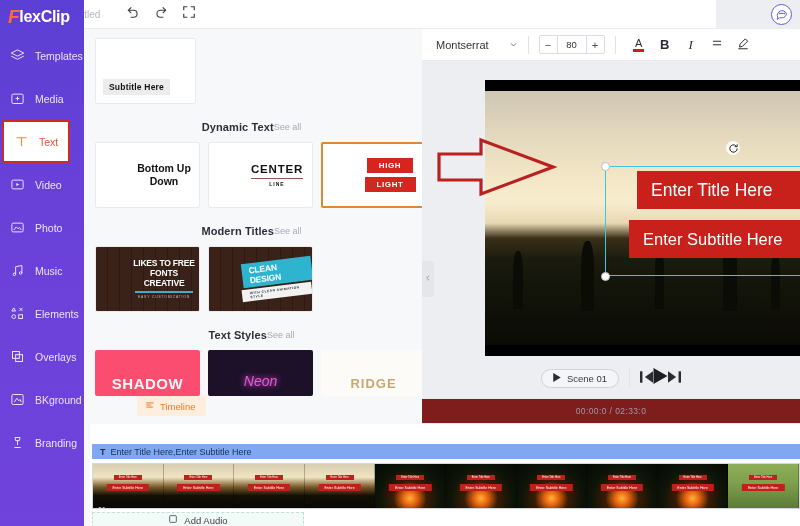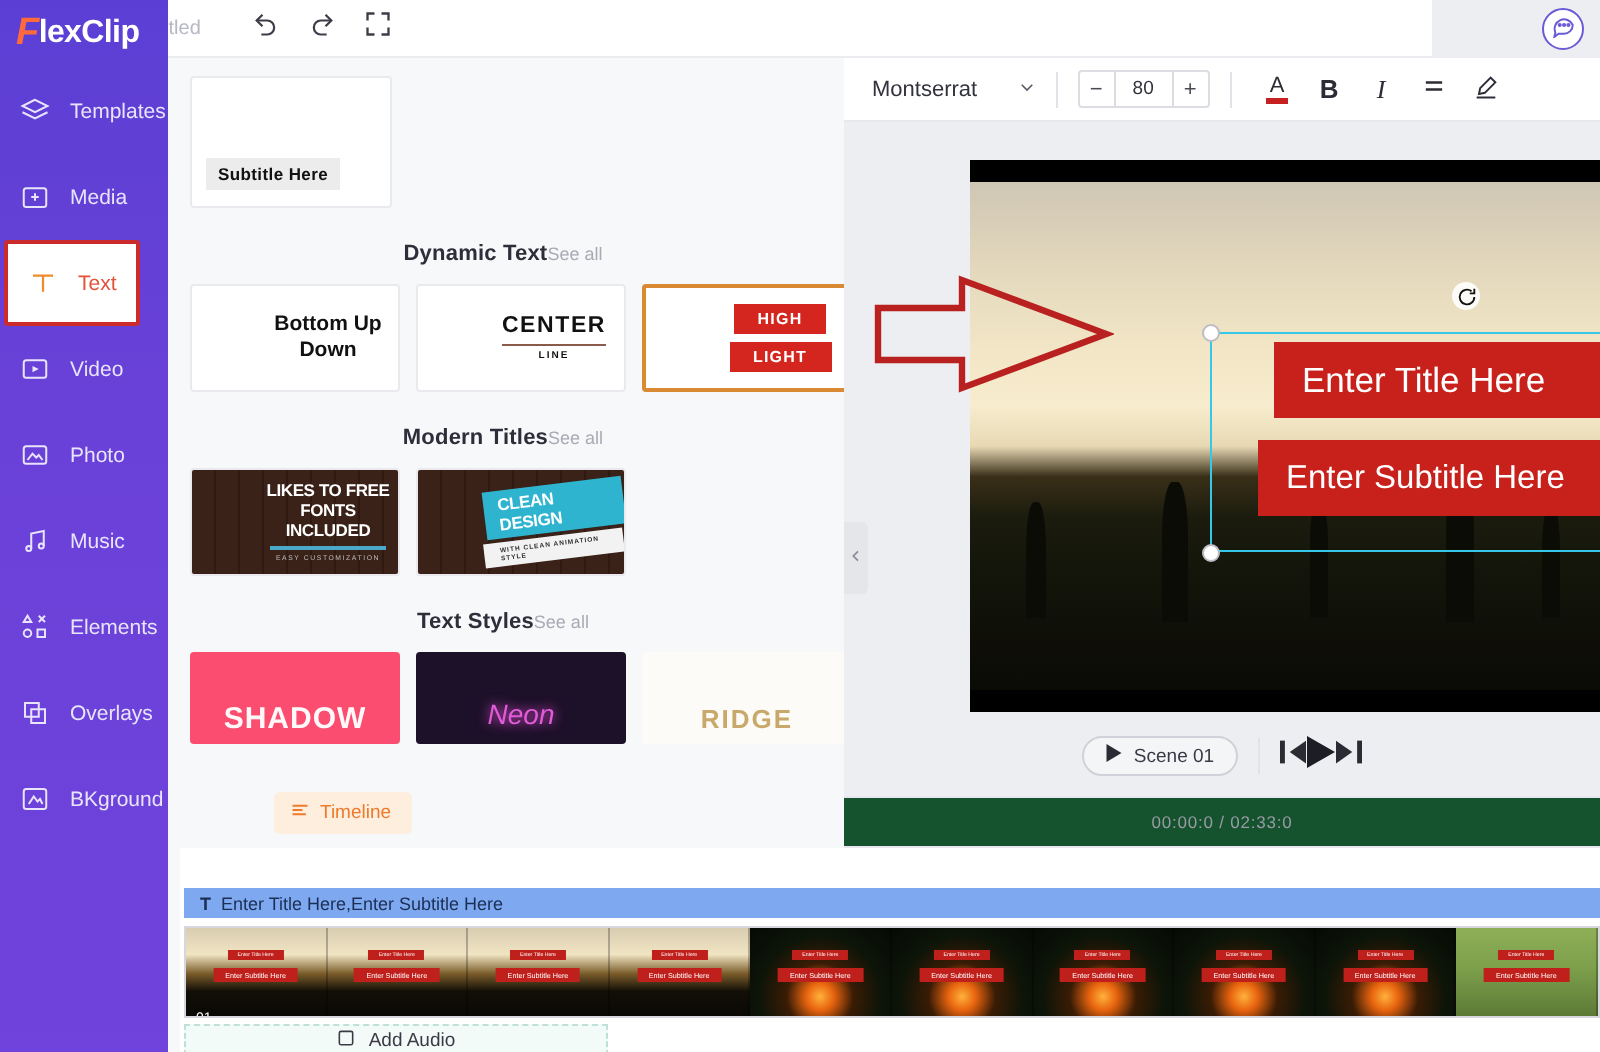--- a/index.html
+++ b/index.html
@@ -87,21 +87,21 @@
     font-size:8.5px; padding:3px 6px; letter-spacing:0.2px;
   }
   .sec-head {
     display:flex; align-items:center; justify-content:center;
     padding: 0 14px 0 11px; margin-top: 14px; height: 17px;
   }
   .sec-title { font-size:11px; color:#2e2e3a; font-weight:600; letter-spacing:0.1px;}
   .sec-all { font-size:9px; color:#a9aab4;}
   .card-row { display:flex; gap:8px; padding-left:11px; margin-top:7px;}
   .card {
-    width: 105px; height: 54px; background:#fff;
+    width: 105px; height: 66px; background:#fff;
     border:1px solid #e9e9ee; border-radius:2px;
     display:flex; align-items:center; justify-content:center;
     flex-direction:column; position:relative; overflow:hidden;
     flex: 0 0 105px;
     padding-left: 33px;
   }
   .card.sel { border: 2px solid #d98a33; }
   .c-bud { font-size:10.5px; font-weight:bold; color:#111; text-align:center; line-height:1.25;}
   .c-center { font-size:11.5px; font-weight:bold; color:#111; letter-spacing:0.8px;}
   .c-rule { width:52px; height:1px; background:#8a5b4a; margin:3px 0 2px;}
@@ -224,21 +224,21 @@
     background:#eceef1;
   }
   .scene-pill {
     border:1px solid #cfd2d8; border-radius:11px; background:#f4f5f7;
     font-size:9.5px; color:#3a3a46; padding:3px 11px;
     display:flex; align-items:center; gap:6px;
   }
   .pbtn { color:#2b2b34; display:flex; align-items:center; }
   #timecode-row {
     position:absolute; left:0; top:398px; width:378px; height:26px;
-    background:#14532d; display:flex; align-items:center; justify-content:center;
+    background:#7f1d1d; display:flex; align-items:center; justify-content:center;
     border-top:1px solid #e6e6ec; border-bottom:1px solid #e6e6ec;
   }
   #timecode { font-size:8.5px; color:#9a9aa6; letter-spacing:0.4px;}
 
   
   #timeline {
     position:absolute; left:90px; top:424px; width:710px; height:102px;
     background:#ffffff; z-index:40;
   }
   #tl-ruler { position:absolute; left:0; top:0; width:710px; height:18px; background:#fff;}
@@ -367,20 +367,29 @@
     <div class="nav-item">
       <span class="nico">
         <svg width="15" height="15" viewBox="0 0 24 24" fill="none" stroke="currentColor" stroke-width="1.6">
             <rect x="3" y="4" width="18" height="16" rx="2"></rect>
             <path d="M7 16l4-6 3 4 2-2 2 4"></path>
           </svg>
       </span>
       <span>BKground</span>
     </div>
 
+    <div class="nav-item">
+      <span class="nico">
+        <svg width="15" height="15" viewBox="0 0 24 24" fill="none" stroke="currentColor" stroke-width="1.6">
+            <path d="M8 4h8l-1 5H9z"></path>
+            <path d="M12 9v7M7 20h10"></path>
+          </svg>
+      </span>
+      <span>Branding</span>
+    </div>
   </div>
 
   <div id="panel">
     <div id="panel-scroll">
 
       <div class="subtitle-card">
         <div class="subtitle-chip">Subtitle Here</div>
       </div>
 
       <div class="sec-head">
@@ -401,21 +410,21 @@
           <div class="hl-box">LIGHT</div>
         </div>
       </div>
 
       <div class="sec-head">
         <span class="sec-title">Modern Titles</span>
         <span class="sec-all">See all</span>
       </div>
       <div class="card-row">
         <div class="card wood">
-          <div class="w1"><span>LIKES TO FREE</span><br><span>FONTS INCLUDED</span></div>
+          <div class="w1"><span>LIKES TO FREE</span><br><span>FONTS CREATIVE</span></div>
           <div class="w-ul"></div>
           <div class="w-sub">EASY CUSTOMIZATION</div>
         </div>
         <div class="card wood">
           <div class="w-ribbon">CLEAN DESIGN</div>
           <div class="w-ribbon2">WITH CLEAN ANIMATION STYLE</div>
         </div>
       </div>
 
       <div class="sec-head">

